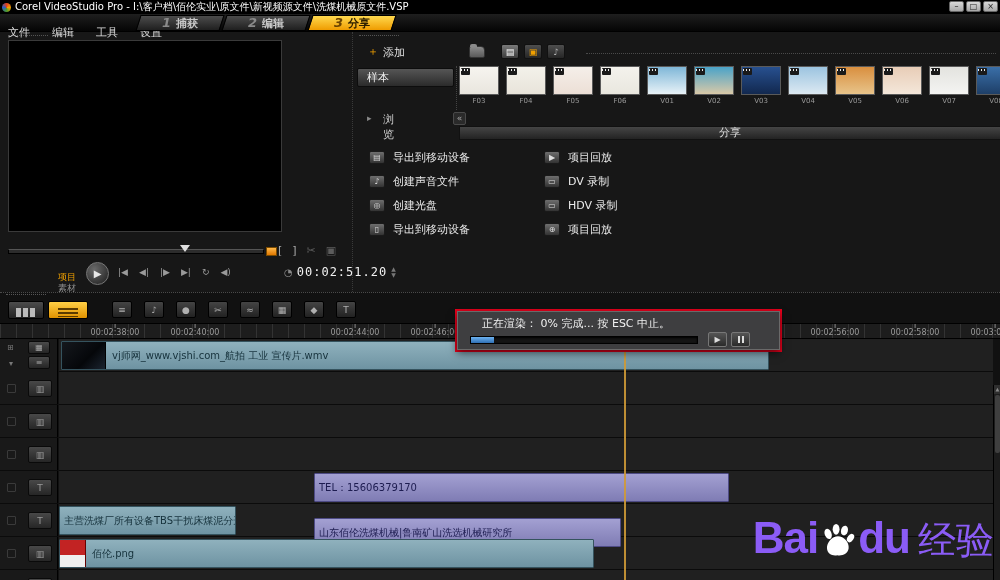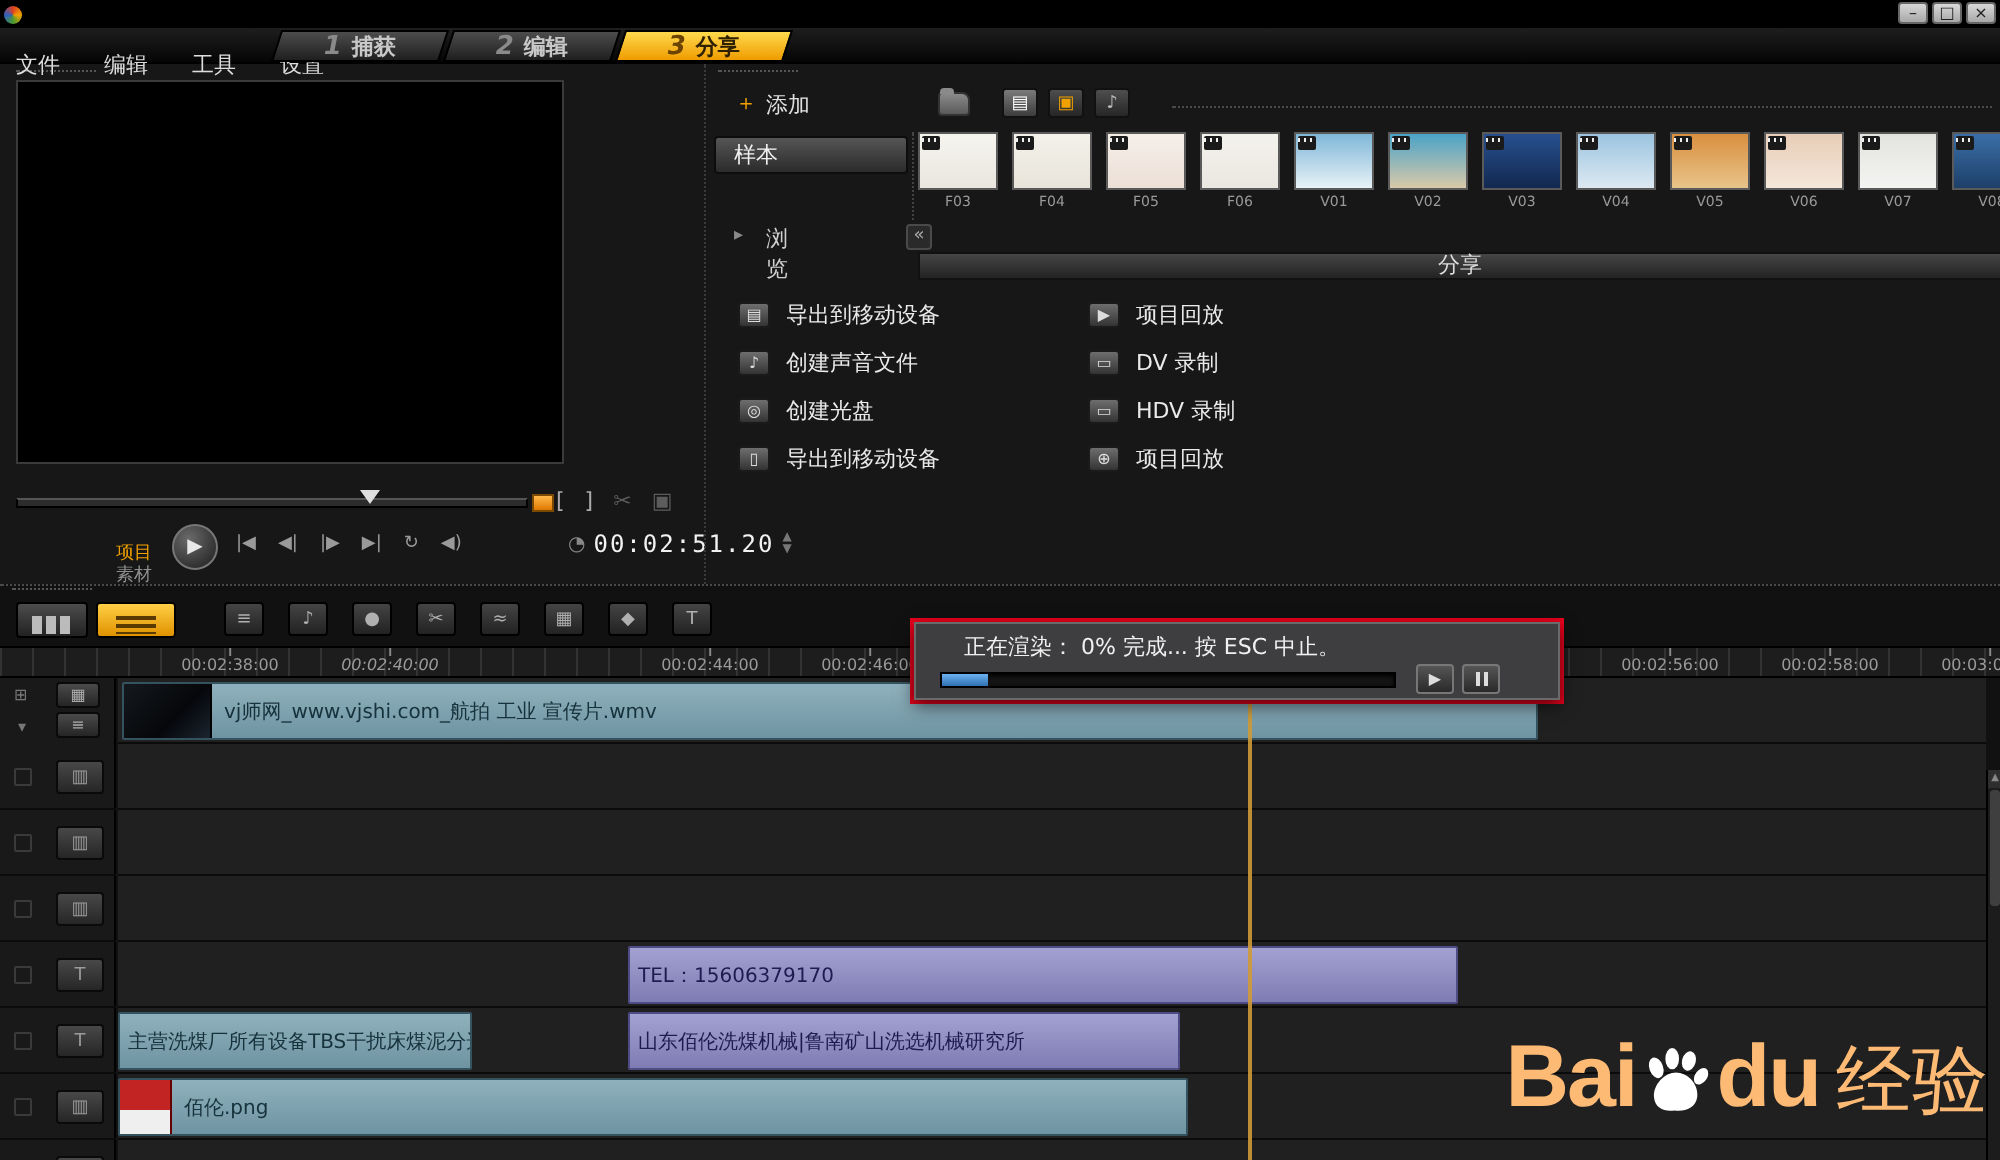--- a/index.html
+++ b/index.html
@@ -125,34 +125,35 @@
   .rd-inner { position:absolute; inset:0; background:#3e3e40; border:1px solid #6a6a6a; box-shadow:0 3px 8px rgba(0,0,0,.6); }
   .rd-text { margin:4px 8px 1px 24px; font-size:11px; color:#f0f0f0; white-space:nowrap; }
   .rd-row { display:flex; align-items:center; margin:1px 8px 0 12px; gap:6px; }
   .rd-bar { position:relative; width:228px; height:8px; background:#141414; border:1px solid #000; box-shadow:inset 0 1px 2px #000; }
   .rd-fill { position:absolute; left:0; top:0; height:100%; background:linear-gradient(#6db2f0,var(--progress,#2f6fb4)); }
   .rd-btns { display:flex; gap:4px; margin-left:4px; }
   .rd-btn { width:19px; height:15px; background:linear-gradient(#555,#2a2a2a); border:1px solid #777; border-radius:2px; font-size:8px; color:#ddd; text-align:center; line-height:14px; display:flex; align-items:center; justify-content:center; gap:2px; }
   .pause-bars span { display:block; width:2px; height:7px; background:#ddd; }
 
   
-  .watermark { position:absolute; right:6px; bottom:14px; z-index:40; text-align:left; color:#fdba74; }
+  .watermark { position:absolute; right:6px; bottom:14px; z-index:40; text-align:left; color:#8b5cf6; }
   .wm-row { display:flex; align-items:baseline; }
   .wm-bai,.wm-du { font-size:44px; font-weight:bold; font-family:"Liberation Sans",sans-serif; letter-spacing:-1px; }
   .wm-paw { width:38px; height:38px; align-self:center; margin:0 1px; }
   .wm-jy { font-size:38px; margin-left:8px; font-weight:500; }
   .wm-url { font-size:23px; letter-spacing:.5px; margin-top:2px; font-family:"Liberation Sans",sans-serif; }
 
   .corner-dots { position:absolute; width:40px; border-top:1px dotted #555; }
 </style>
 </head>
 <body>
 
 <div class="titlebar">
   <span class="app-icon"></span>
+  <span class="title-text">Corel VideoStudio Pro - I:\客户档\佰伦实业\原文件\新视频源文件\洗煤机械原文件.VSP</span>
   <span class="win-btns">
     <span class="win-btn">–</span>
     <span class="win-btn">□</span>
     <span class="win-btn">×</span>
   </span>
 </div>
 
 <div class="menubar">
   <div class="menu-items">
 
@@ -395,21 +396,21 @@
       </div>
   </div>
 
   <div class="tl-ruler">
 
       <div class="ruler-mark" style="left: 115px;">
         <div class="mark-tick"></div>
         <div>00:02:38:00</div>
       </div>
 
-      <div class="ruler-mark" style="left: 195px; font-style: italic;">
+      <div class="ruler-mark" style="left: 195px;">
         <div class="mark-tick"></div>
         <div>00:02:40:00</div>
       </div>
 
       <div class="ruler-mark" style="left: 275px; margin-top: 16px;">
         <div class="mark-tick"></div>
         <div>00:02:42:00</div>
       </div>
 
       <div class="ruler-mark" style="left: 355px;">
@@ -512,21 +513,21 @@
           <div class="clip teal" style="left: 2px; width: 708px; top: 2px;">
             <span class="clip-thumb dark"></span>
             <span class="clip-label">vj师网_www.vjshi.com_航拍 工业 宣传片.wmv</span>
           </div>
           <div class="clip purple" style="left: 255px; width: 415px; top: 134px;">
             <span class="clip-label">TEL：15606379170</span>
           </div>
           <div class="clip teal" style="left: 0px; width: 177px; top: 167px;">
             <span class="clip-label">主营洗煤厂所有设备TBS干扰床煤泥分选机</span>
           </div>
-          <div class="clip purple" style="left: 255px; width: 276px; top: 167px;">
+          <div class="clip purple" style="left: 255px; width: 307px; top: 179px;">
             <span class="clip-label">山东佰伦洗煤机械|鲁南矿山洗选机械研究所</span>
           </div>
           <div class="clip teal" style="left: 0px; width: 535px; top: 200px;">
             <span class="clip-thumb red"></span>
             <span class="clip-label">佰伦.png</span>
           </div>
         </div>
     </div>
 
     <div class="vscroll">

